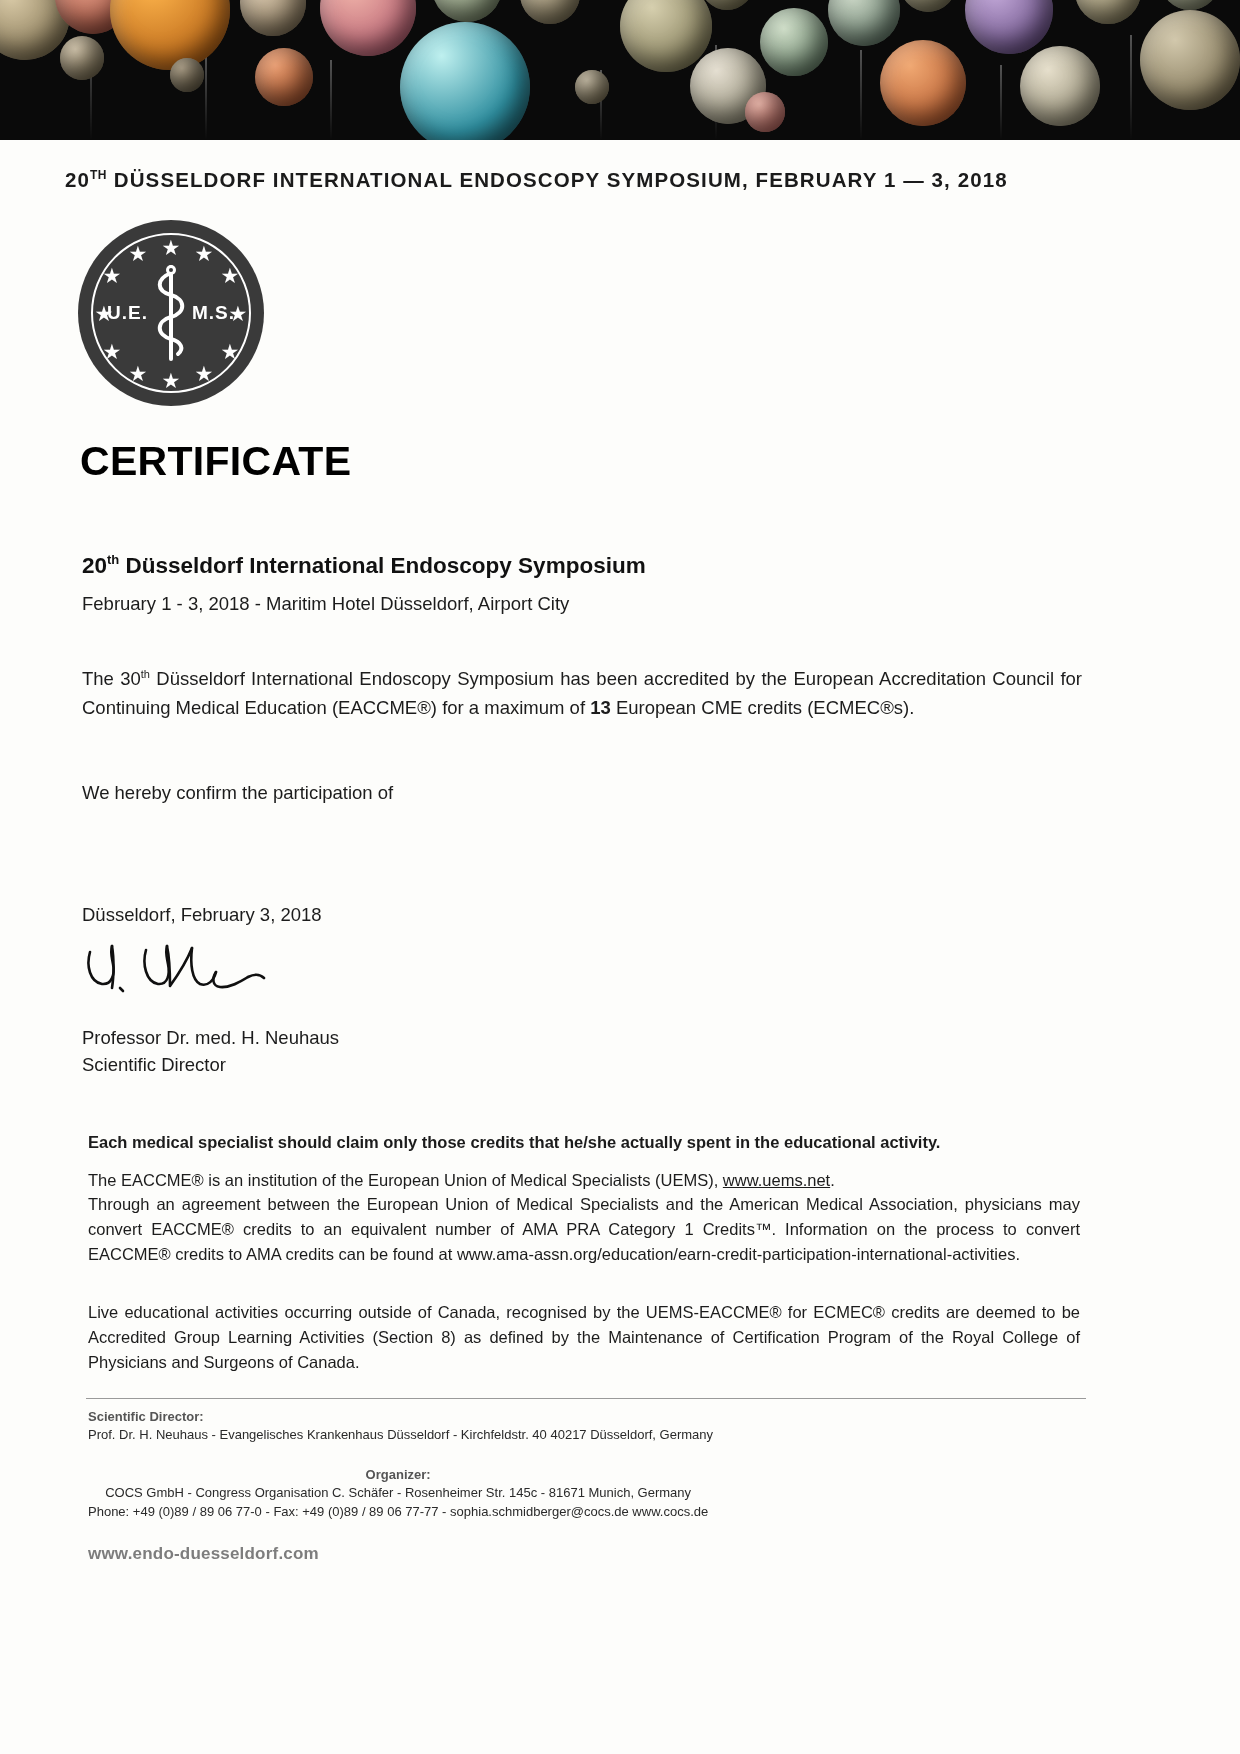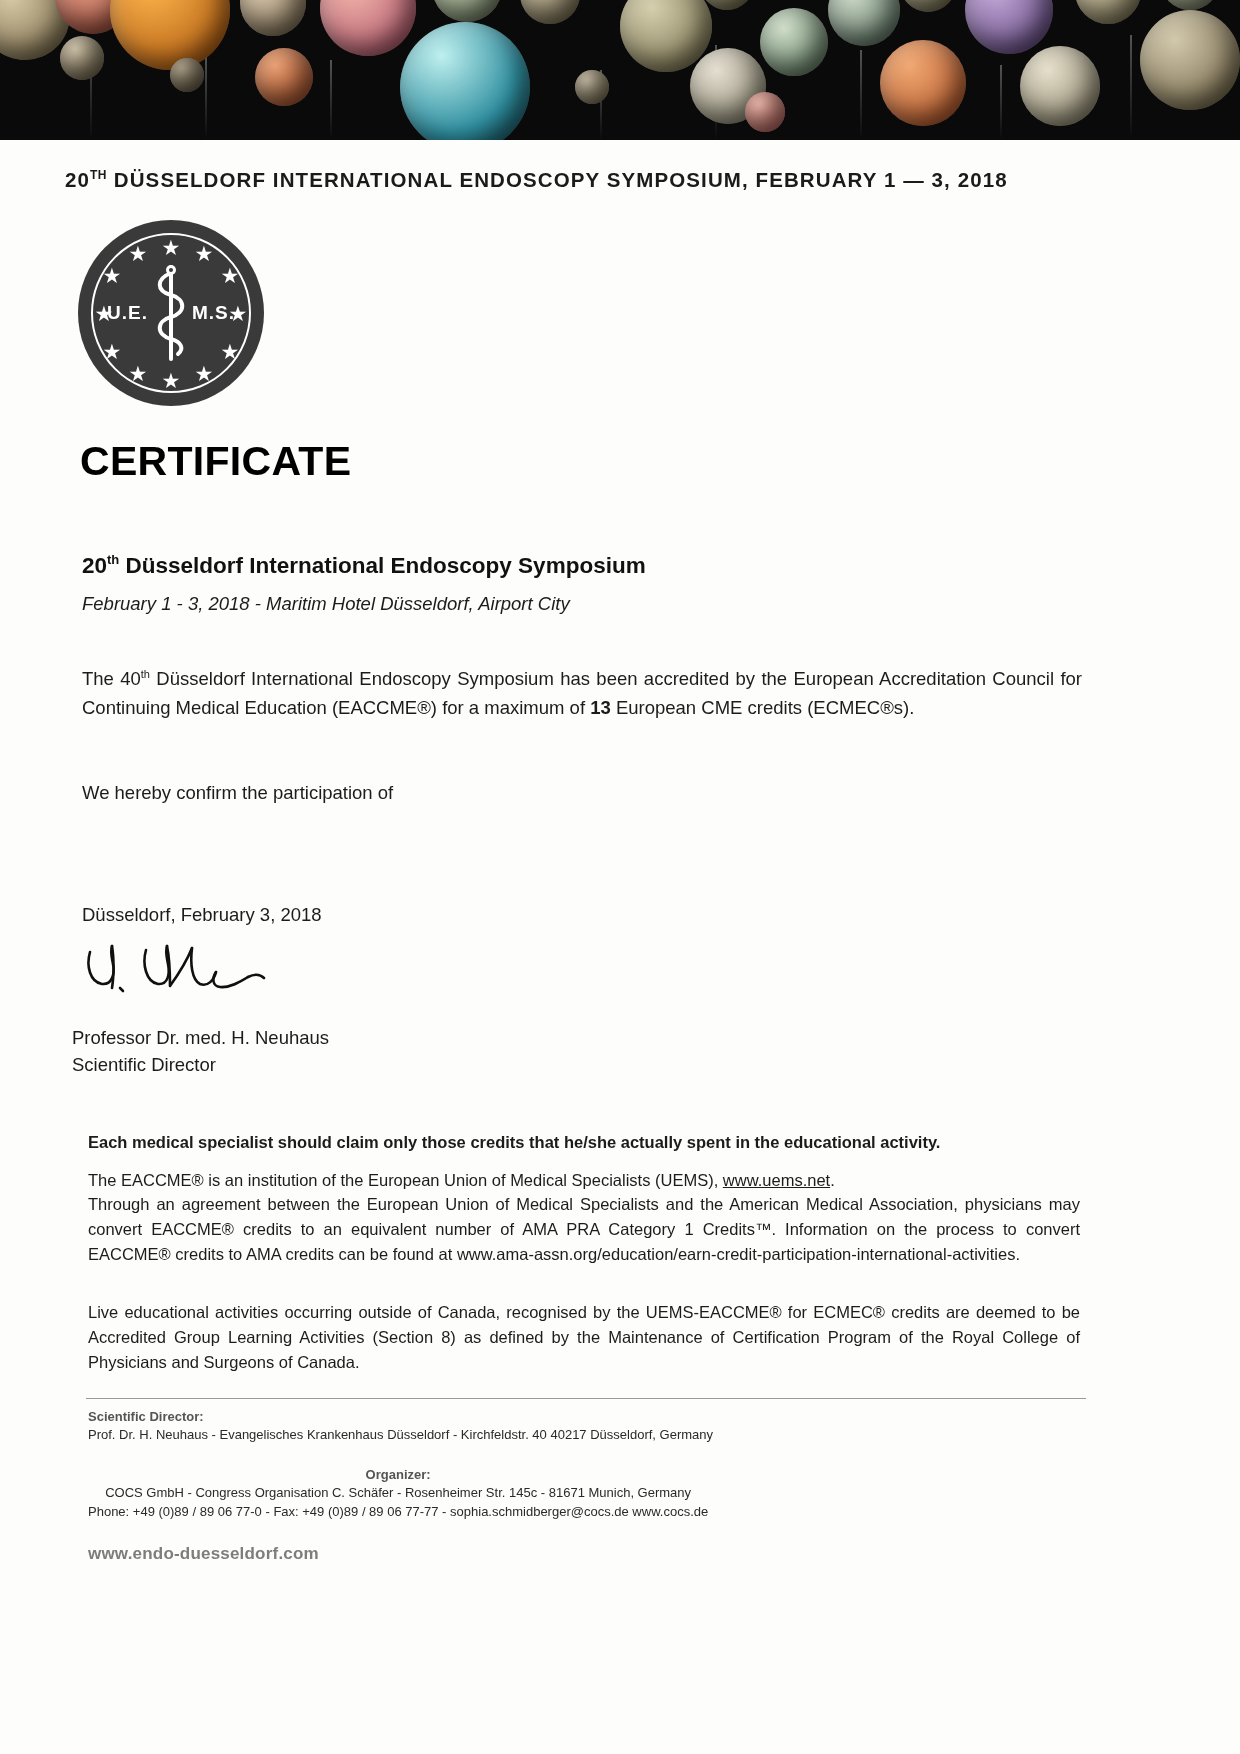--- a/index.html
+++ b/index.html
@@ -122,21 +122,20 @@
     color: #111;
   }
   .event-title sup { font-size: 13px; }
 
   .event-sub {
     position: absolute;
     top: 453px;
     left: 82px;
     font-size: 18.5px;
     color: #1c1c1c;
-    font-style: italic;
   }
 
   .para {
     position: absolute;
     left: 82px;
     width: 1000px;
     font-size: 18.5px;
     line-height: 1.58;
     text-align: justify;
     color: #1c1c1c;
@@ -166,21 +165,21 @@
     position: absolute;
     top: 798px;
     left: 84px;
     width: 210px;
     height: 70px;
   }
 
   .sig-name {
     position: absolute;
     top: 885px;
-    left: 72px;
+    left: 82px;
     font-size: 18.5px;
     line-height: 1.45;
     color: #1c1c1c;
   }
 
   .note {
     position: absolute;
     left: 88px;
     width: 992px;
     font-size: 16.5px;
@@ -304,21 +303,21 @@
 
   <div class="cert-title">CERTIFICATE</div>
 
   <div class="event-title">
     <span>20</span><sup>th</sup><span> Düsseldorf International Endoscopy Symposium</span>
   </div>
 
   <div class="event-sub">February 1 - 3, 2018 - Maritim Hotel Düsseldorf, Airport City</div>
 
   <div class="para p-accred">
-    <span>The 40</span><sup>th</sup><span> Düsseldorf International Endoscopy Symposium has been accredited by the European Accreditation Council for Continuing Medical Education (EACCME®) for a maximum of </span><b>13</b><span> European CME credits (ECMEC®s).</span>
+    <span>The 30</span><sup>th</sup><span> Düsseldorf International Endoscopy Symposium has been accredited by the European Accreditation Council for Continuing Medical Education (EACCME®) for a maximum of </span><b>13</b><span> European CME credits (ECMEC®s).</span>
   </div>
 
   <div class="para p-confirm">We hereby confirm the participation of</div>
 
 
   <div class="place-date">Düsseldorf, February 3, 2018</div>
 
   <svg class="signature" viewBox="0 0 210 70">
     <g stroke="#101010" stroke-width="2.6" fill="none" stroke-linecap="round" stroke-linejoin="round">
       <path d="M6 14 C2 28, 6 44, 18 46 C28 47, 31 36, 29 26 C28 20, 26 14, 28 8"></path>

